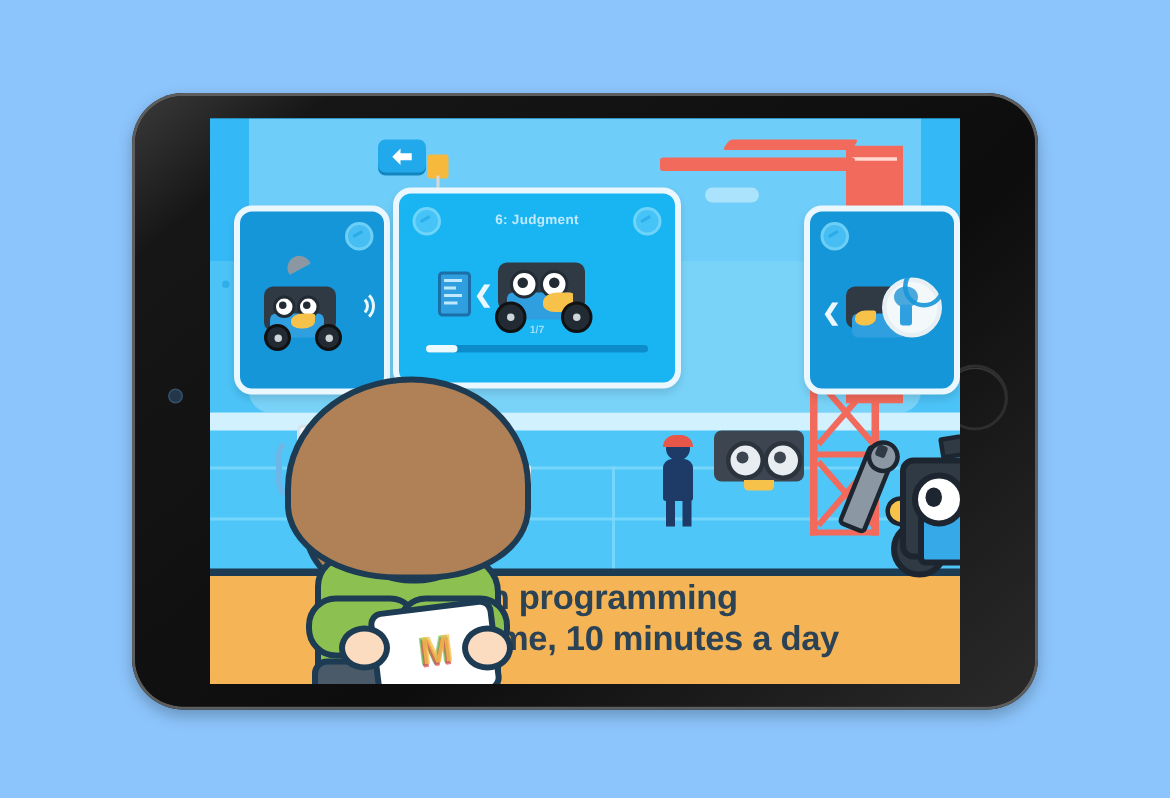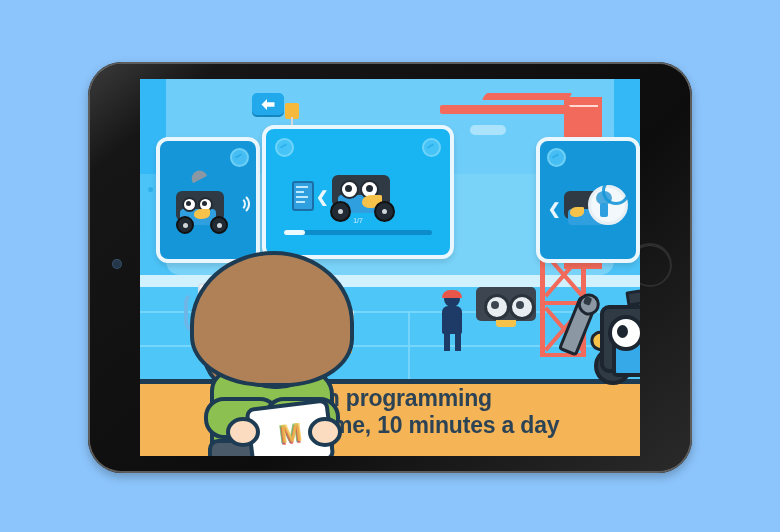--- a/index.html
+++ b/index.html
@@ -325,20 +325,21 @@
               <b></b>
             </div>
           <div class="wave" style="left:62px;top:14px;width:10px;height:10px;transform:rotate(0deg);"></div>
           <div class="wave" style="left:58px;top:10px;width:18px;height:18px;"></div>
         </div>
       </div>
 
       <div class="card card-center">
         <div class="gear" style="left:9px;top:9px;"></div>
         <div class="gear" style="right:9px;top:9px;"></div>
+        <div class="card-title">6: Judgment</div>
 
         <div class="cr" style="left:26px;top:42px;width:130px;height:50px;">
           <div class="code-block" style="left:0;top:10px;">
             <i style="top:3px"></i>
               <i style="top:8px;width:8px;"></i>
               <i style="top:13px"></i>
               <i style="top:18px;width:9px;"></i>
           </div>
           <div class="chev" style="left:24px;top:18px;">❮</div>
           <div class="cr-body" style="left:40px;top:4px;width:58px;height:32px;"></div>

